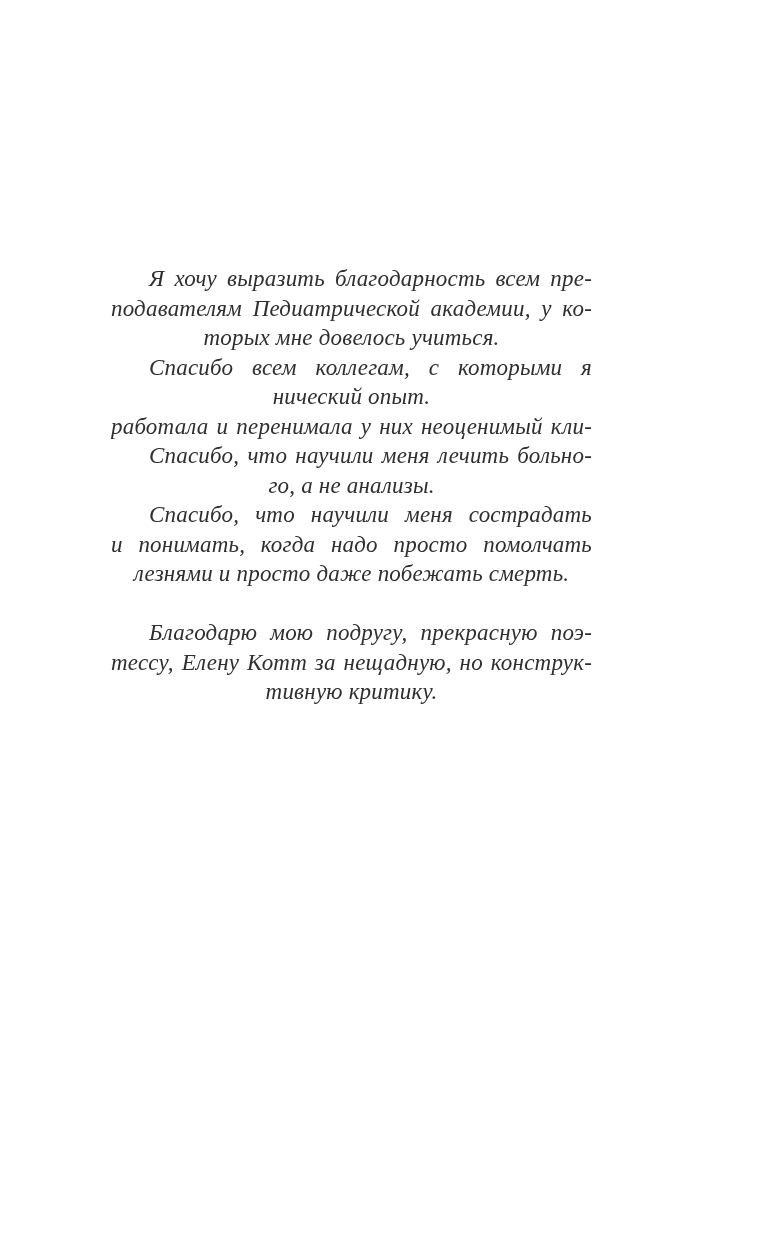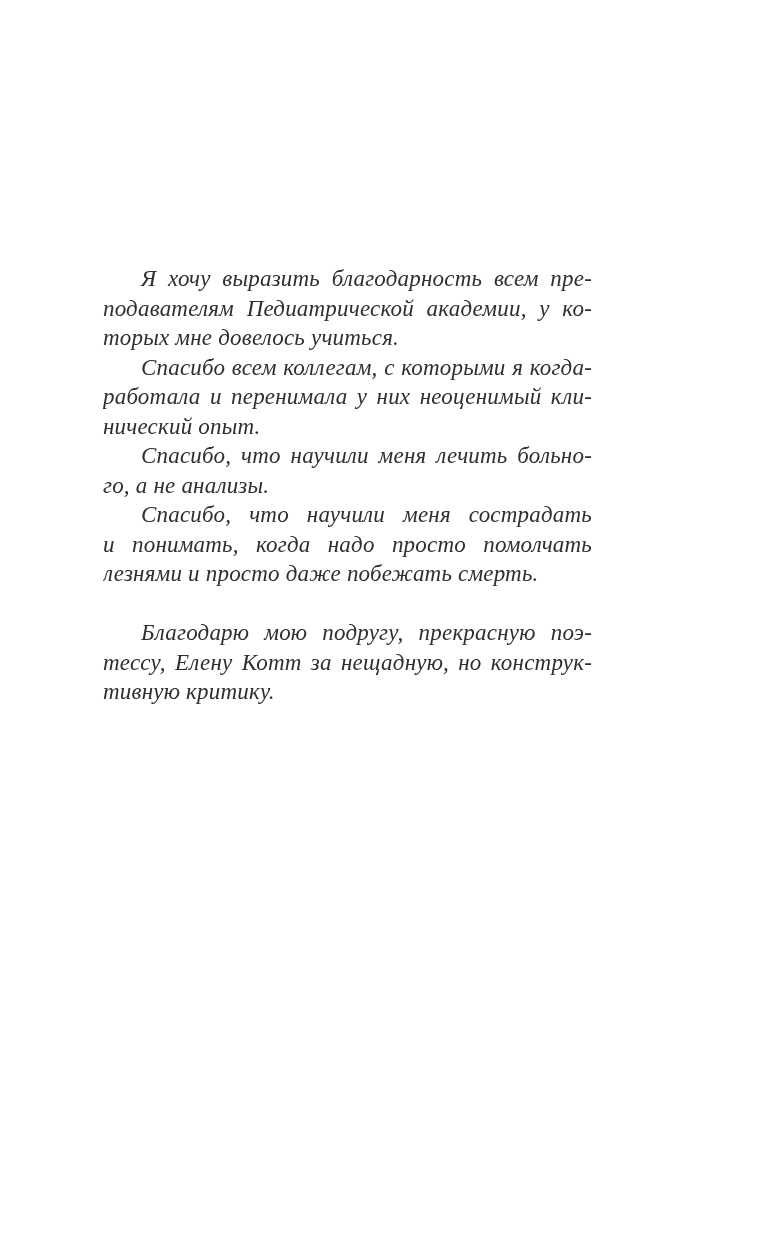--- a/index.html
+++ b/index.html
@@ -22,46 +22,47 @@
     width: 489px;
     font-style: italic;
     font-size: 23px;
     line-height: 29.5px;
     color: #2f2f2f;
     letter-spacing: 0.2px;
   }
   .line {
     height: 29.5px;
     overflow: hidden;
+    margin-left: 8px;
   }
   .line.justify {
     text-align: justify;
     text-align-last: justify;
   }
   .line.left {
-    text-align: left;
+    text-align: center;
   }
   .line.indent {
     padding-left: 38px;
   }
   .line.spacer {
     height: 29.5px;
   }
 </style>
 </head>
 <body>
 
 <div class="page">
   <div class="text-block" style="color: rgb(47, 47, 47);">
       <div class="line justify indent">Я хочу выразить благодарность всем пре-</div>
       <div class="line justify">подавателям Педиатрической академии, у ко-</div>
       <div class="line left">торых мне довелось учиться.</div>
       <div class="line justify indent">Спасибо всем коллегам, с которыми я когда-то</div>
+      <div class="line left">нический опыт.</div>
       <div class="line justify">работала и перенимала у них неоценимый кли-</div>
-      <div class="line left">нический опыт.</div>
       <div class="line justify indent">Спасибо, что научили меня лечить больно-</div>
       <div class="line left">го, а не анализы.</div>
       <div class="line justify indent">Спасибо, что научили меня сострадать</div>
       <div class="line justify">и понимать, когда надо просто помолчать</div>
       <div class="line left">лезнями и просто даже побежать смерть.</div>
       <div class="line spacer"></div>
       <div class="line justify indent">Благодарю мою подругу, прекрасную поэ-</div>
       <div class="line justify">тессу, Елену Котт за нещадную, но конструк-</div>
       <div class="line left">тивную критику.</div>
     </div>

